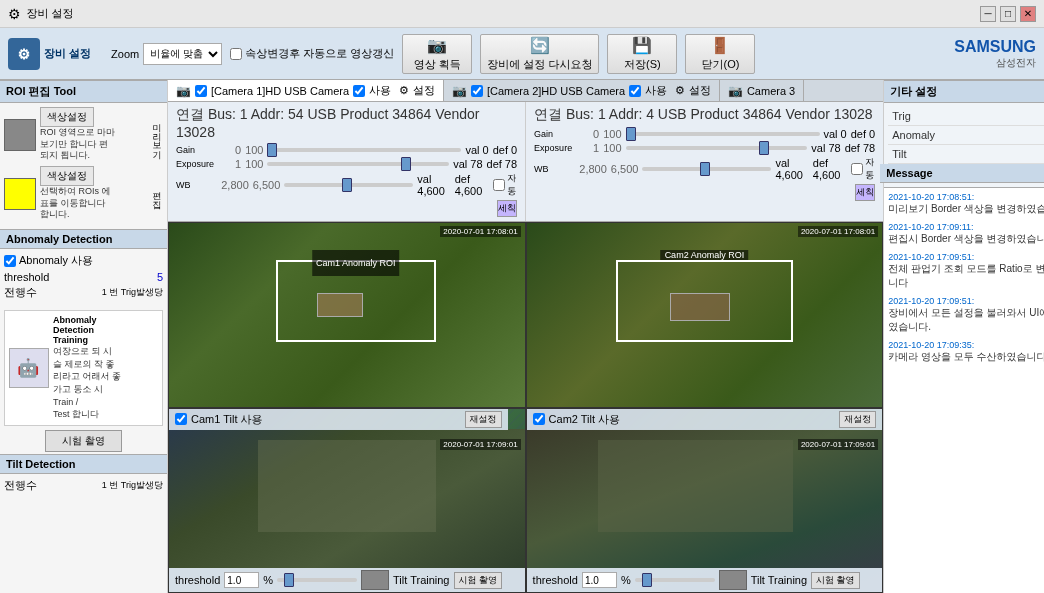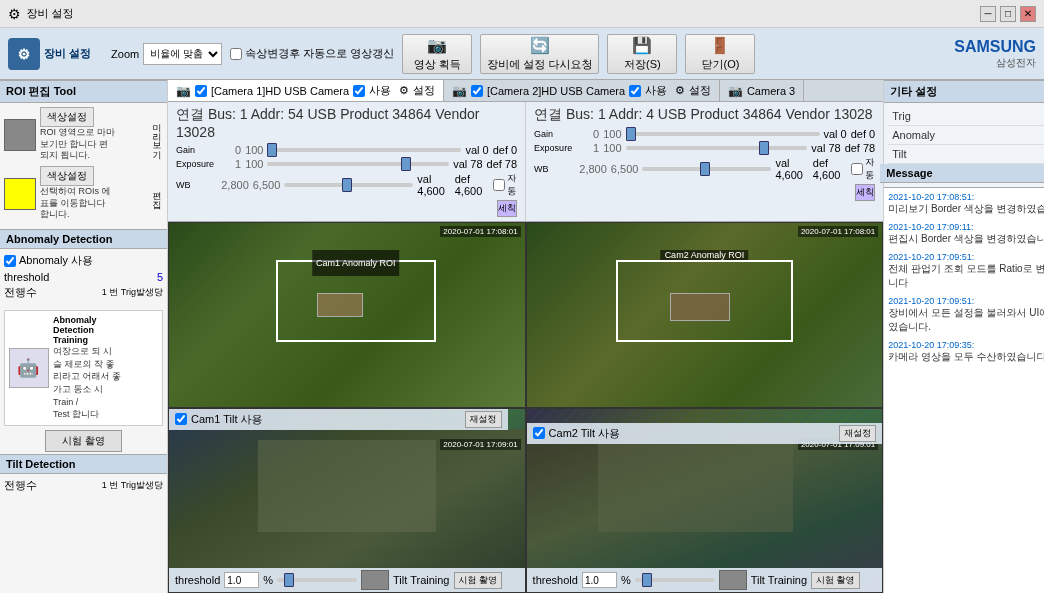--- a/index.html
+++ b/index.html
@@ -458,21 +458,21 @@
           <input type="number" class="threshold-input" value="1.0" style="">
           <span>%</span>
           <input type="range" class="slider-small" min="0" max="100" value="10" style="">
           <div class="tilt-training-thumb"></div>
           <span>Tilt Training</span>
           <button class="take-photo-btn">시험 촬영</button>
         </div>
       </div>
 
       <div class="video-cell" style="position:relative;">
-        <div style="position:absolute;top:14px;left:0;right:0;z-index:2;background:rgba(220,230,240,0.9);padding:2px 6px;display:flex;align-items:center;gap:4px;">
+        <div style="position:absolute;top:0;left:0;right:0;z-index:2;background:rgba(220,230,240,0.9);padding:2px 6px;display:flex;align-items:center;gap:4px;">
           <input type="checkbox" checked="" style="">
           <span>Cam2 Tilt 사용</span>
           <span style="flex:1;"></span>
           <button class="reset-btn">재설정</button>
         </div>
         <div class="cam-feed cam-feed-tilt" style="padding-top:20px;">
           <div style="position:absolute;inset:20px 0 0 0;background:linear-gradient(160deg,#3a3a2a 0%,#4a5a3a 40%,#2a4a3a 70%,#3a3a4a 100%);"></div>
           <div style="position:absolute;bottom:60px;left:20%;width:55%;height:50%;background:rgba(90,100,70,0.5);"></div>
           <div style="position:absolute;top:30px;right:4px;color:white;font-size:8px;background:rgba(0,0,0,0.5);padding:1px 3px;">2020-07-01 17:09:01</div>
         </div>

